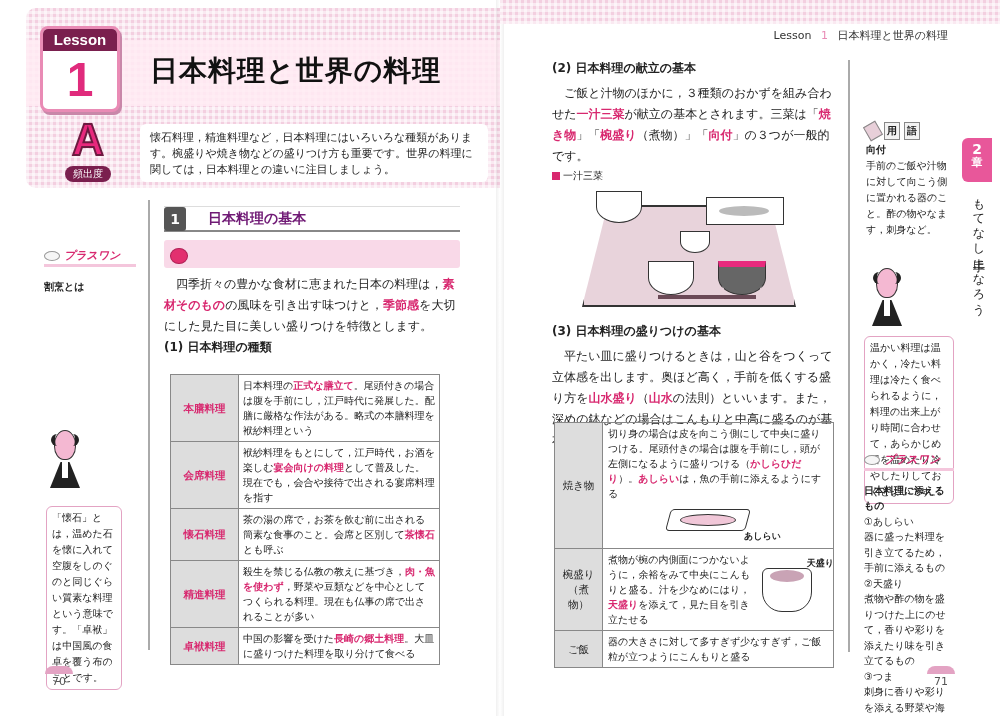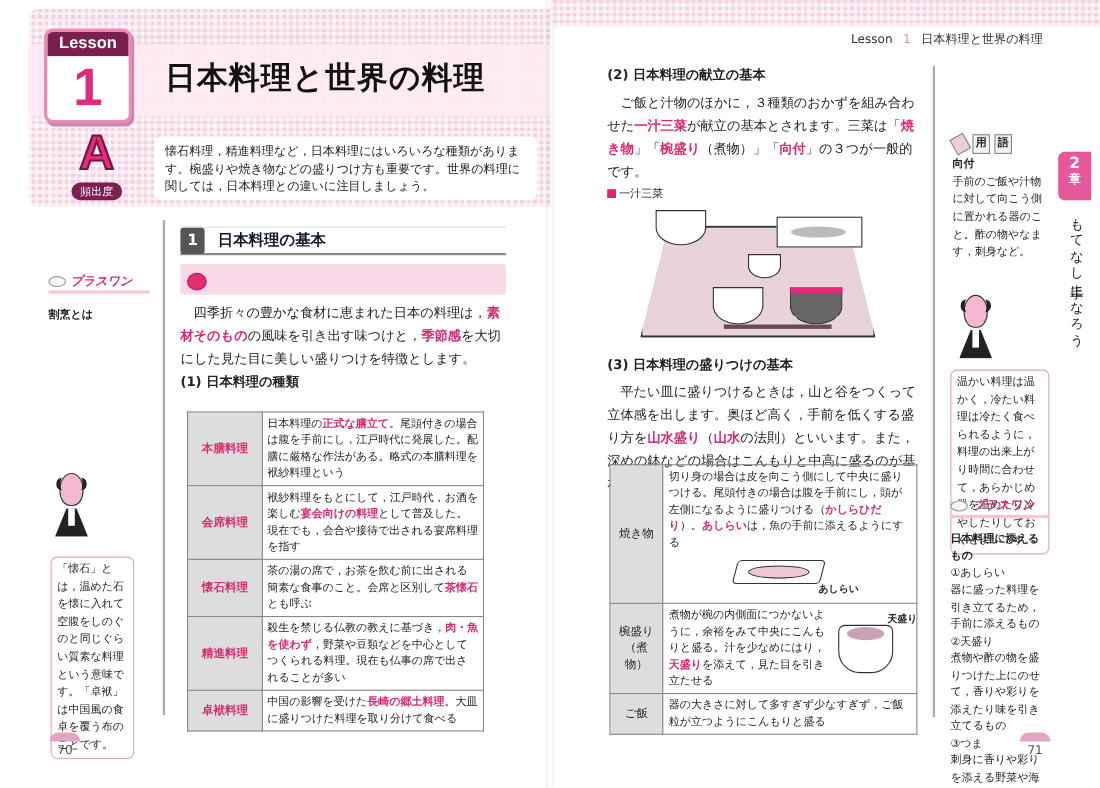--- a/index.html
+++ b/index.html
@@ -56,21 +56,21 @@
   .left-char { position: absolute; left: 46px; top: 430px; }
   .left-bubble { position: absolute; left: 46px; top: 494px; width: 76px; margin-top: 12px; }
 
   .page-num { position: absolute; top: 666px; font-size: 11px; color: #555; width: 30px; text-align: center; }
   .page-num .pot { width: 28px; height: 8px; border-radius: 8px 8px 0 0; background: #e3a3c3; margin: 0 auto 1px; }
 
   
   .main-left { position: absolute; left: 164px; top: 206px; width: 296px; }
   .section-head { display: flex; align-items: center; height: 26px; border-bottom: 2px solid #888; border-top: 1px solid #ddd; }
   .section-head .n { width: 22px; height: 24px; background: #555; color: #fff; font-weight: bold; text-align: center; line-height: 24px; font-size: 14px; border-radius: 3px; }
-  .section-head .t { margin-left: 12px; font-size: 14px; font-weight: bold; color: #0f172a; }
+  .section-head .t { margin-left: 22px; font-size: 14px; font-weight: bold; color: #701a75; }
   .point-box { display: flex; margin-top: 8px; background: #f9d9e8; border-radius: 3px; padding: 4px 6px; }
   .point-box .tomato { flex: 0 0 18px; height: 16px; margin-top: 4px; background: #e2306f; border-radius: 50%; border: 1px solid #b01e55; }
   .point-box .txt { margin-left: 10px; font-size: 12px; line-height: 19px; color: #222; }
   .body-text { font-family: "DejaVu Serif", serif; font-size: 12px; line-height: 21px; margin-top: 6px; text-indent: 1em; color: #222; }
   .hl { color: #d8286f; font-weight: bold; font-family: "DejaVu Sans", sans-serif; }
   .subhead { font-size: 12px; font-weight: bold; margin-top: 2px; }
 
   table.cuisine { position: absolute; left: 170px; top: 374px; width: 270px; border-collapse: collapse; font-size: 10px; line-height: 15px; }
   table.cuisine td { border: 1px solid #888; padding: 3px 4px; vertical-align: top; }
   table.cuisine td.k { width: 68px; background: #ddd; color: #d8286f; font-weight: bold; text-align: center; vertical-align: middle; font-size: 10.5px; }

